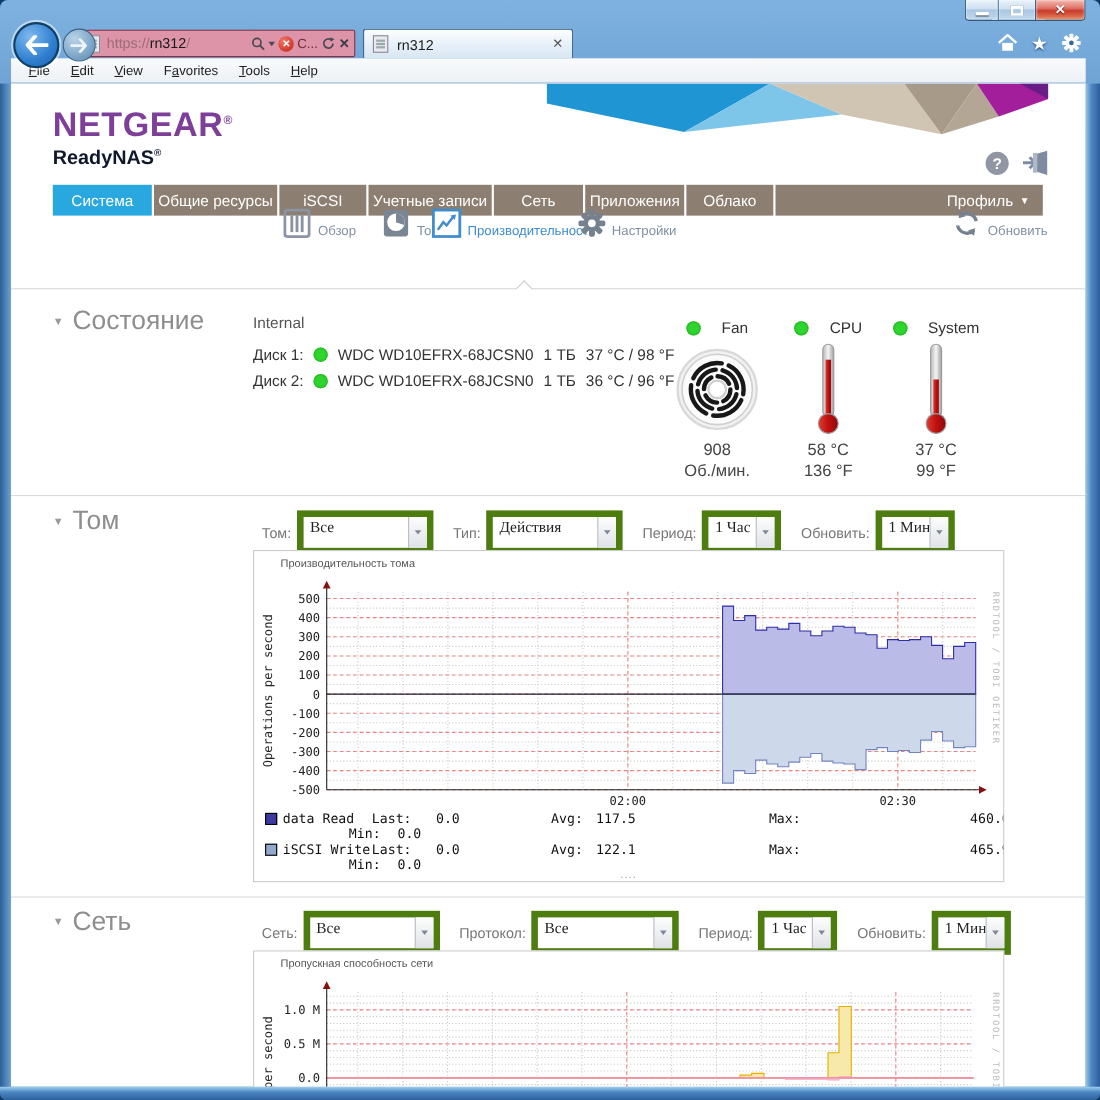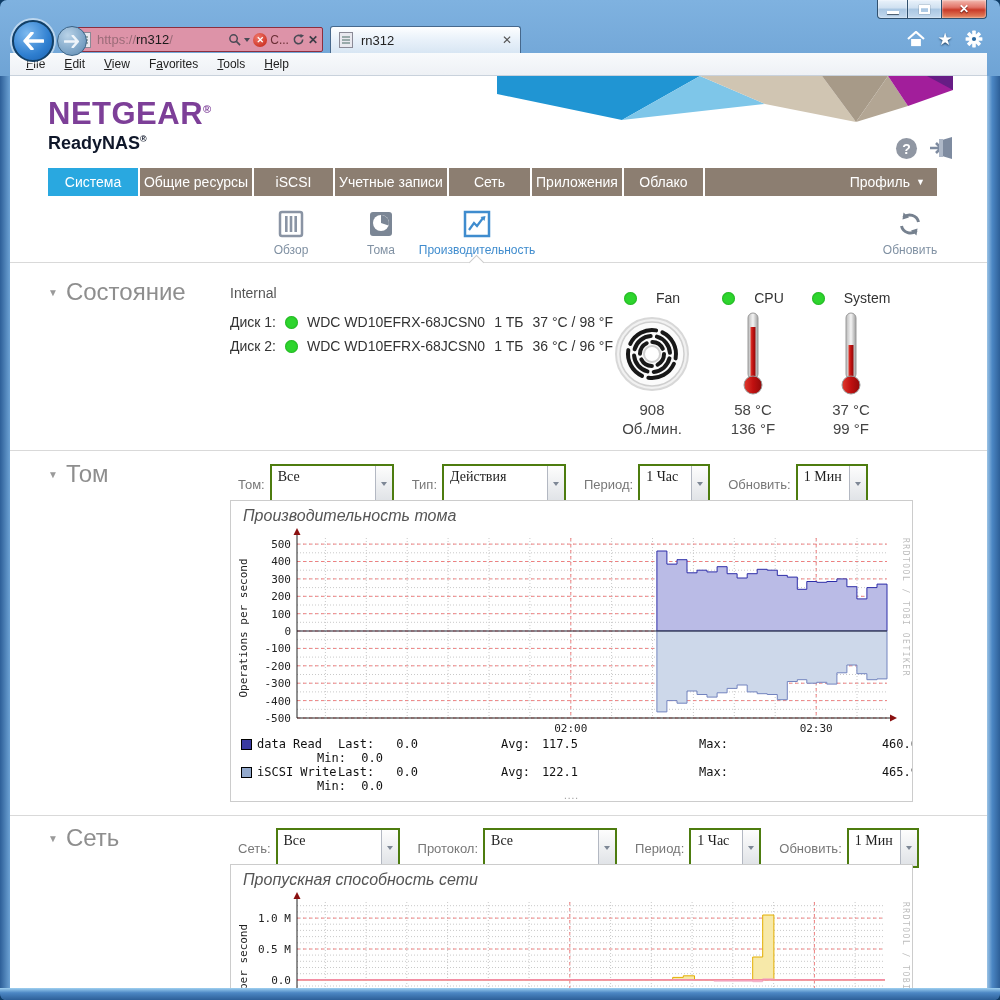--- a/index.html
+++ b/index.html
@@ -57,49 +57,49 @@
   .brand sup { font-size:11px; }
   .product { position:absolute; left:38px; top:57px; font-size:18px; font-weight:bold; color:#0f172a; }
   .product sup { font-size:9px; }
   .help-circle { position:absolute; left:886px; top:62px; width:21px; height:21px; border-radius:50%; background:#9097a3; color:#fff;
     font-size:14px; font-weight:bold; display:flex; align-items:center; justify-content:center; }
   .logout { position:absolute; left:918px; top:60px; }
   
   .navtabs { position:absolute; left:38px; top:92px; width:904px; height:28px; display:flex; }
   .ntab { background:#8c7e71; color:#fff; font-size:14px; display:flex; align-items:center; justify-content:center; margin-right:2px; }
   .ntab.active { background:#29a8e0; }
-  .ntab.profile { flex:1; justify-content:flex-end; padding-right:12px; gap:6px; margin-right:15px; }
+  .ntab.profile { flex:1; justify-content:flex-end; padding-right:12px; gap:6px; margin-right:4px; }
   .pcaret { font-size:9px; }
   
-  .subnav-item { position:absolute; top:134px; display:flex; flex-direction:column; align-items:center; gap:5px; }
+  .subnav-item { position:absolute; top:113px; display:flex; flex-direction:row; align-items:flex-end; gap:5px; }
   .subnav-label { font-size:12px; color:#8091a3; white-space:nowrap; }
   .subnav-item.active .subnav-label { color:#3f8cce; }
   .hr { position:absolute; left:0; right:0; height:1px; background:#d9d9d9; }
   .notch { position:absolute; width:11px; height:11px; background:#fff; border-top:1px solid #ccc; border-left:1px solid #ccc; transform:rotate(45deg); }
   
   .section-title { position:absolute; left:38px; font-size:24px; color:#8e8e8e; display:flex; align-items:center; gap:8px; }
   .s-caret { font-size:10px; color:#9a9a9a; }
   .internal { font-size:14px; color:#555; }
   .disk-row { display:flex; align-items:center; gap:9px; font-size:14px; color:#333; margin-top:8px; }
   .dot { width:13px; height:13px; border-radius:50%; background:#2ed52e; box-shadow:inset 0 0 2px #0c8a0c; }
   .gauge { position:absolute; top:212px; width:120px; display:flex; flex-direction:column; align-items:center; }
   .gauge-head { display:flex; align-items:center; gap:19px; font-size:14px; color:#333; height:20px; }
   .gauge-icon { height:92px; display:flex; align-items:center; justify-content:center; }
   .gauge-val { font-size:15px; color:#444; line-height:19px; }
   
   .filter-row { position:absolute; display:flex; align-items:center; gap:18px; }
   .filter { display:flex; align-items:center; gap:5px; }
   .filter label { font-size:13px; color:#777; }
-  .combo { height:40px; background:#fff; border:2px solid #4d7c0f; display:flex; align-items:stretch; }
+  .combo { height:40px; background:#fff; border:6px solid #4d7c0f; display:flex; align-items:stretch; }
   .combo-val { flex:1; font-family:"Liberation Serif",serif; font-size:14px; color:#222; padding:3px 0 0 6px; overflow:hidden; white-space:nowrap; }
   .combo-trig { width:17px; border-left:1px solid #b3b8c2; background:linear-gradient(#fdfdfd,#dfe2e6); display:flex; align-items:center; justify-content:center; }
   .trig-arrow { width:0; height:0; border-left:3.5px solid transparent; border-right:3.5px solid transparent; border-top:4.5px solid #7d8795; }
   
   .chart-box { position:absolute; background:#fff; border:1px solid #ccc; overflow:hidden; }
-  .chart-title { position:absolute; left:12px; top:6px; font-size:16px; color:#555; z-index:2;font-style:italic; }
+  .chart-title { position:absolute; left:24px; top:6px; font-size:10px; color:#555; z-index:2; }
   .chart-mount { position:absolute; inset:0; }
   .rrd-txt { font:11px "DejaVu Sans Mono",monospace; fill:#222; }
   .rrd-wm { font:8px "DejaVu Sans Mono",monospace; fill:#bdbdbd; letter-spacing:1.5px; }
   .lg { position:absolute; font:12px "DejaVu Sans Mono",monospace; color:#111; white-space:pre; }
   .lg.num { text-align:right; }
   .sw { position:absolute; width:11px; height:11px; border:1px solid #000; }
   .resize-dots { position:absolute; bottom:1px; left:0; right:0; text-align:center; color:#999; font-size:10px; letter-spacing:1px; line-height:9px; }
 </style>
 </head>
 <body>
@@ -249,20 +249,33 @@
         </svg>
       <span class="subnav-label">Тома</span>
     </div>
     <div class="subnav-item active" style="left:382px;width:170px">
       <svg width="28" height="28" viewBox="0 0 28 28">
           <rect x="2" y="2" width="24" height="24" fill="#fff" stroke="#3f8cce" stroke-width="2.5"></rect>
           <path d="M6 20 L11 13 L14 16 L20 8" stroke="#3f8cce" stroke-width="2.2" fill="none"></path>
           <polygon points="17.5,7 22.5,6 21.5,11" fill="#3f8cce"></polygon>
         </svg>
       <span class="subnav-label">Производительность</span>
+    </div>
+    <div class="subnav-item" style="left:515px;width:90px">
+      <svg width="28" height="28" viewBox="0 0 30 30">
+          <g fill="#76818f">
+            <rect x="12" y="1" width="6" height="28" rx="2"></rect>
+            <rect x="12" y="1" width="6" height="28" rx="2" transform="rotate(45 15 15)"></rect>
+            <rect x="12" y="1" width="6" height="28" rx="2" transform="rotate(90 15 15)"></rect>
+            <rect x="12" y="1" width="6" height="28" rx="2" transform="rotate(135 15 15)"></rect>
+            <circle cx="15" cy="15" r="8.5"></circle>
+            <circle cx="15" cy="15" r="4" fill="#fff"></circle>
+          </g>
+        </svg>
+      <span class="subnav-label">Настройки</span>
     </div>
     <div class="subnav-item" style="left:855px;width:90px">
       <svg width="28" height="28" viewBox="0 0 28 28">
           <path d="M22.5 12 a9 9 0 0 0 -15 -4.5" stroke="#76818f" stroke-width="3" fill="none"></path>
           <polygon points="7.5,2.5 6.5,9.5 13,7.5" fill="#76818f"></polygon>
           <path d="M5.5 16 a9 9 0 0 0 15 4.5" stroke="#76818f" stroke-width="3" fill="none"></path>
           <polygon points="20.5,25.5 21.5,18.5 15,20.5" fill="#76818f"></polygon>
         </svg>
       <span class="subnav-label">Обновить</span>
     </div>

